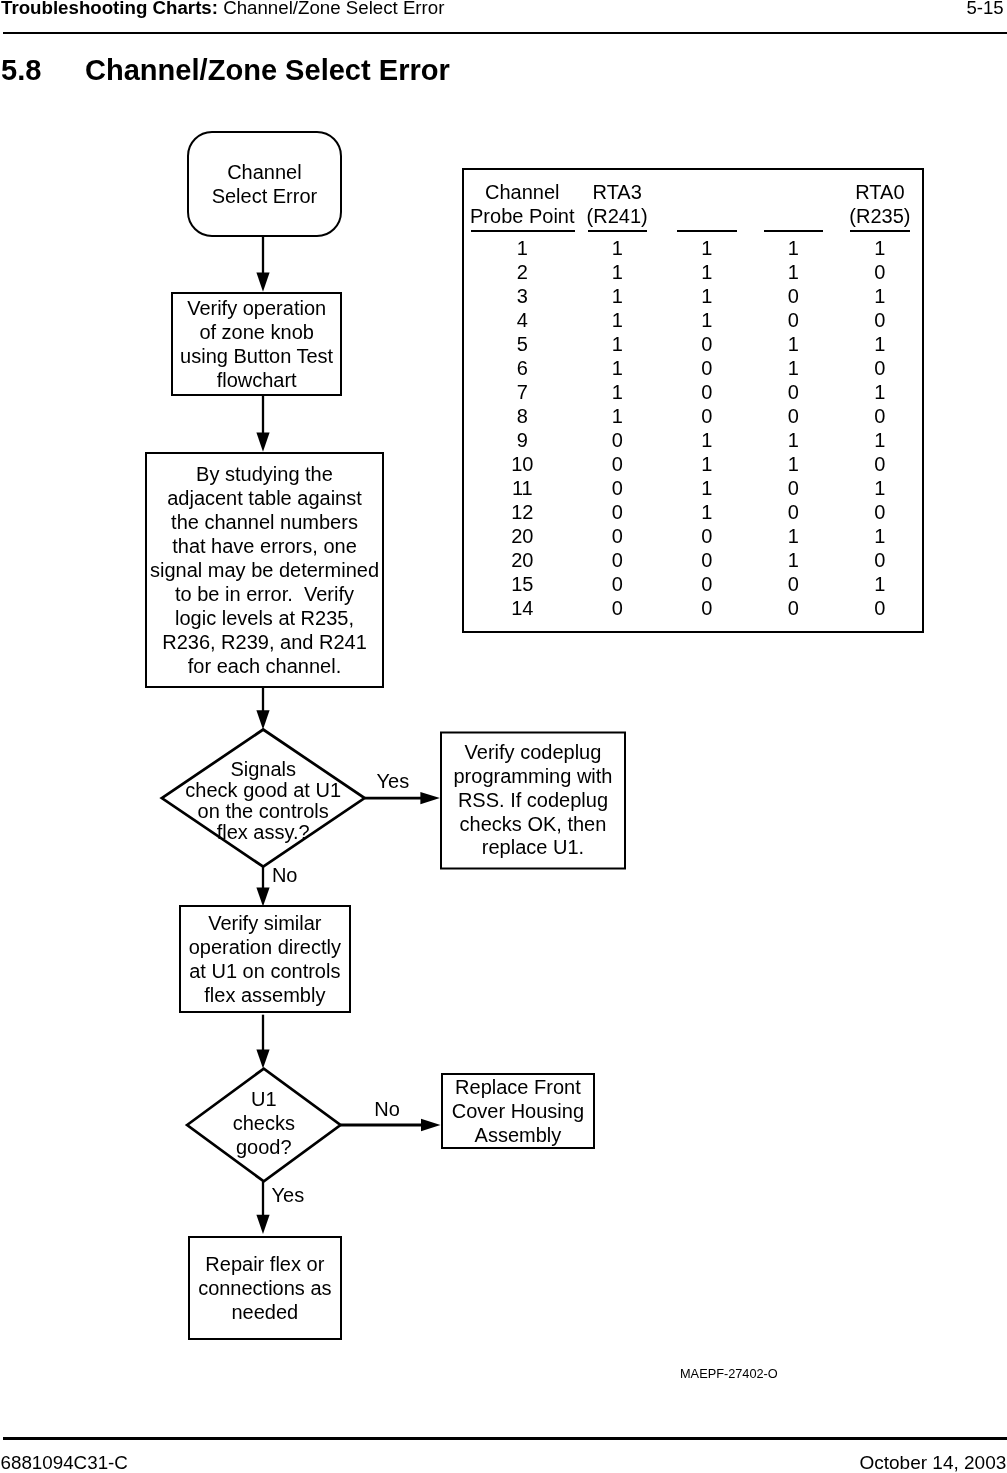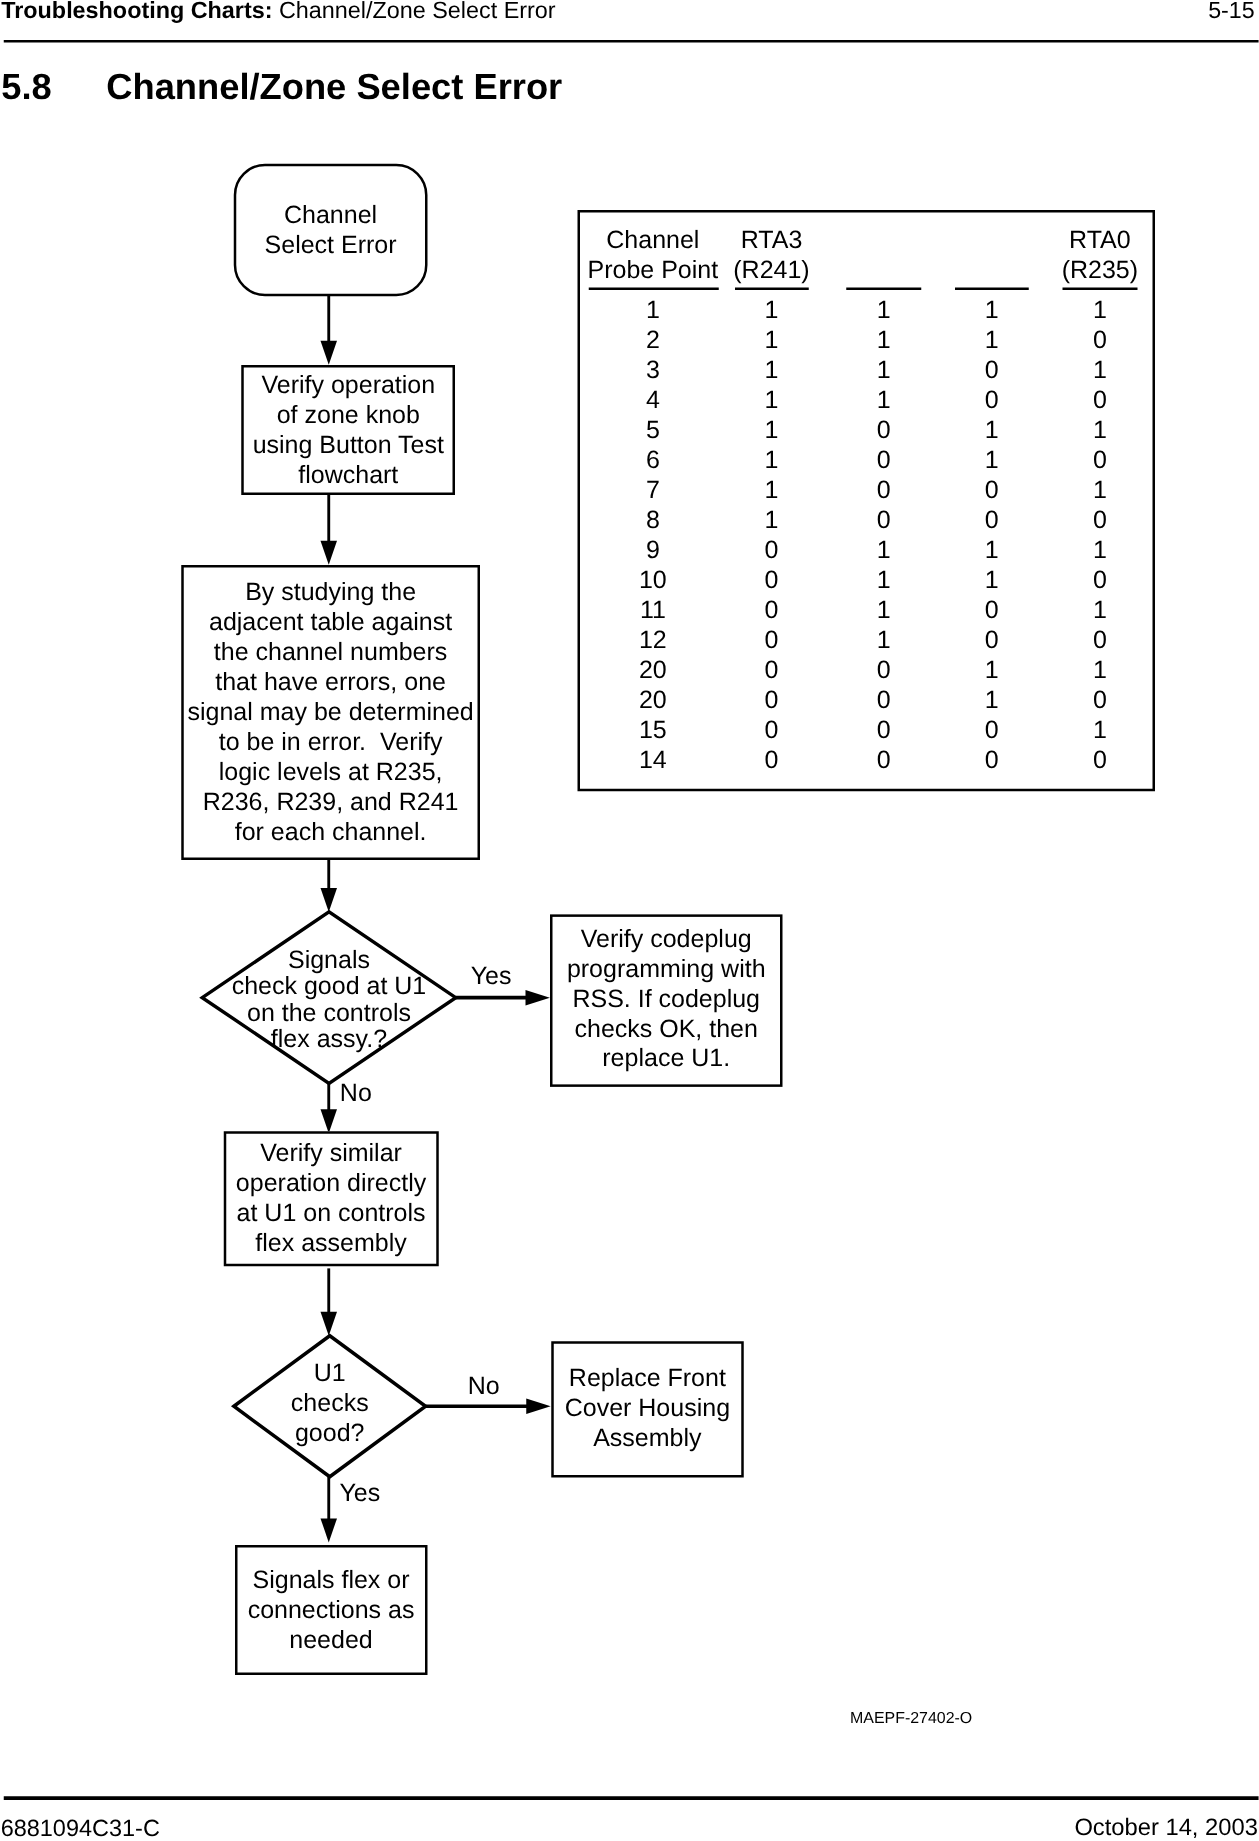--- a/index.html
+++ b/index.html
@@ -74,21 +74,21 @@
     <line x1="263" y1="1014.7" x2="263" y2="1052.3999999999999" stroke="#000" stroke-width="2.3"></line>
     <polygon points="263,1068.6 256.4,1049.3999999999999 269.6,1049.3999999999999" fill="#000"></polygon>
     <line x1="340.5" y1="1125" x2="424" y2="1125" stroke="#000" stroke-width="2.8"></line>
     <polygon points="440.5,1125 421,1118.8 421,1131.2" fill="#000"></polygon>
     <line x1="263" y1="1181.4" x2="263" y2="1217.7" stroke="#000" stroke-width="2.3"></line>
     <polygon points="263,1233.9 256.4,1214.7 269.6,1214.7" fill="#000"></polygon>
   </svg>
 
 <div class="node rounded" id="n-start" style="left: 186.6px; top: 128.7px; width: 155.7px; height: 106px;">Channel
 Select Error</div>
-<div class="node" id="n-step1" style="left: 193px; top: 291.8px; width: 171.3px; height: 104.2px;">Verify operation
+<div class="node" id="n-step1" style="left: 171px; top: 291.8px; width: 171.3px; height: 104.2px;">Verify operation
 of zone knob
 using Button Test
 flowchart</div>
 <div class="node" id="n-step2" style="left: 144.8px; top: 451.7px; width: 239.4px; height: 236.3px;">By studying the
 adjacent table against
 the channel numbers
 that have errors, one
 signal may be determined
 to be in error.  Verify
 logic levels at R235,
@@ -107,24 +107,24 @@
 replace U1.</div>
 <div class="node" id="n-step3" style="left: 178.6px; top: 906.6px; width: 172.5px; height: 108.1px;">Verify similar
 operation directly
 at U1 on controls
 flex assembly</div>
 <div class="dia-txt" id="n-dec2" style="left: 187.1px; top: 1068.6px; width: 153.4px; height: 112.8px;">U1
 checks
 good?</div>
 <div class="elabel" id="lbl-dec2-no" style="left: 374.2px; top: 1098.5px;">No</div>
 <div class="elabel" id="lbl-dec2-yes" style="left: 271.6px; top: 1184.7px;">Yes</div>
-<div class="node" id="n-act2" style="left: 440.5px; top: 1072.9px; width: 154.8px; height: 109px;">Replace Front
+<div class="node" id="n-act2" style="left: 440.5px; top: 1072.9px; width: 154.8px; height: 76px;">Replace Front
 Cover Housing
 Assembly</div>
-<div class="node" id="n-final" style="left: 187.5px; top: 1233.9px; width: 154.7px; height: 104.5px;">Signals flex or
+<div class="node" id="n-final" style="left: 187.5px; top: 1233.9px; width: 154.7px; height: 104.5px;">Repair flex or
 connections as
 needed</div>
 
 <div class="abs" id="tbl"></div>
 <div class="abs" id="tbl-layer">
     <div class="thcell" style="left: 422.3px; top: 181px; width: 200px;">Channel
 Probe Point</div>
     <div class="uline" style="left: 471.3px; top: 229.6px; width: 103.3px;"></div>
     <div class="thcell" style="left: 517.2px; top: 181px; width: 200px;">RTA3
 (R241)</div>

